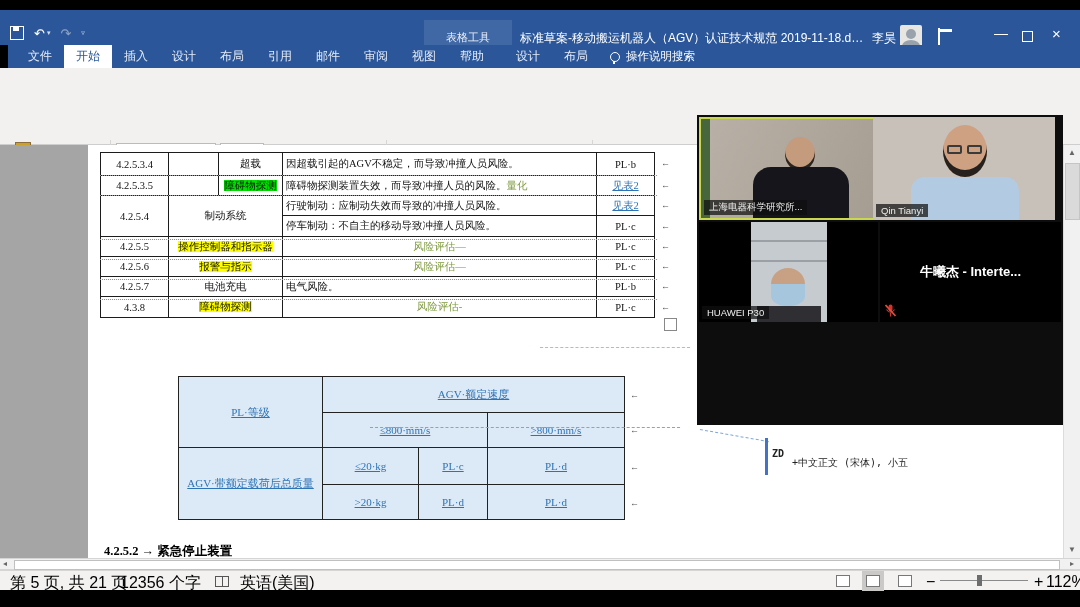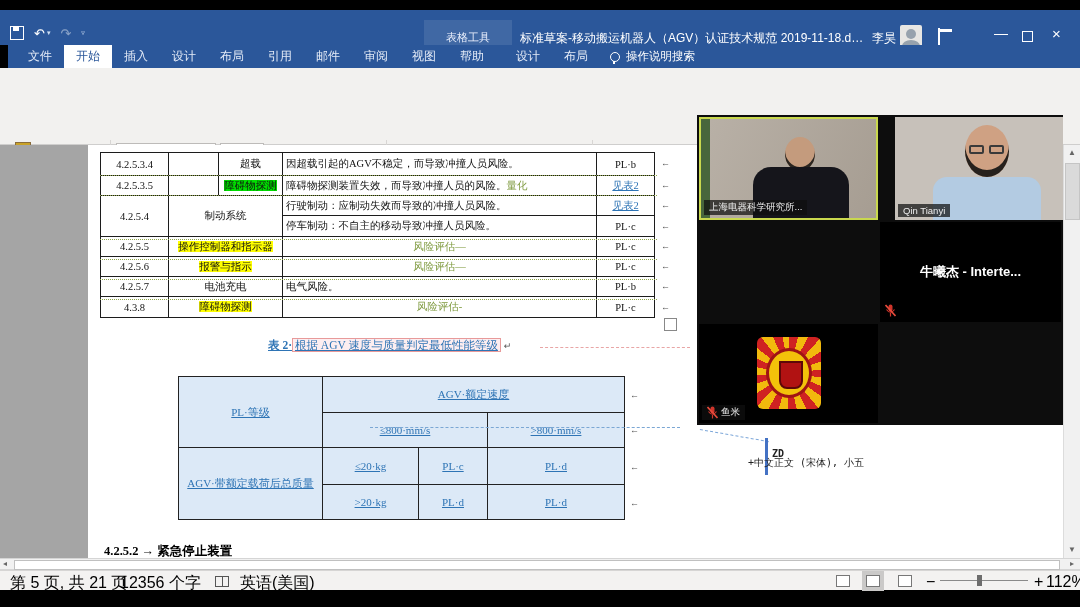--- a/index.html
+++ b/index.html
@@ -378,24 +378,20 @@
   <span class="mark" style="left:661px;top:158px">←</span>
   <span class="mark" style="left:661px;top:180px">←</span>
   <span class="mark" style="left:661px;top:200px">←</span>
   <span class="mark" style="left:661px;top:221px">←</span>
   <span class="mark" style="left:661px;top:241px">←</span>
   <span class="mark" style="left:661px;top:261px">←</span>
   <span class="mark" style="left:661px;top:281px">←</span>
   <span class="mark" style="left:661px;top:302px">←</span>
   <div class="ab resizebox"></div>
 
-  <div class="capline" style="left:268px;top:338px">
-    <span class="lnk" style="font-weight:bold">表 2·</span><span class="capbox lnk">根据 AGV 速度与质量判定最低性能等级</span>
-    <span class="mark" style="position:static">↵</span>
-  </div>
   <div class="dashP" style="left:540px;top:347px;width:150px"></div>
 
   <table class="ab t2" style="left:178px;top:376px">
     <colgroup>
         <col style="width:144px">
         <col style="width:96px">
         <col style="width:69px">
         <col style="width:137px">
       </colgroup>
     <tbody>
@@ -424,70 +420,64 @@
   <span class="mark" style="left:630px;top:390px">←</span>
   <span class="mark" style="left:630px;top:425px">←</span>
   <span class="mark" style="left:630px;top:462px">←</span>
   <span class="mark" style="left:630px;top:498px">←</span>
 
   <div class="headline" style="left:104px;top:543px">4.2.5.2 → 紧急停止装置</div>
 
   <div class="ab" style="left:700px;top:429px;width:70px;height:14px;border-top:1px dashed #7da7d9;transform:rotate(10deg);transform-origin:left top"></div>
   <div class="cmtbar" style="left:765px;top:438px;height:37px"></div>
   <div class="cmt" style="left:772px;top:448px;font-weight:bold">ZD</div>
-  <div class="cmt" style="left:748px;top:457px">+中文正文 (宋体), 小五</div>
+  <div class="cmt" style="left:792px;top:457px">+中文正文 (宋体), 小五</div>
 
   <div class="ab vscroll"></div>
   <div class="ab sarrow" style="left:1068px;top:149px">▲</div>
   <div class="ab vthumb"></div>
   <div class="ab sarrow" style="left:1068px;top:546px">▼</div>
 
   <div class="ab meet">
 
     <div class="vtile active" style="left:2px;top:2px;width:179px;height:103px;background:linear-gradient(115deg,#b9b1a7,#a69d92)">
       <div class="body" style="left:0;top:0;width:9px;height:103px;background:#47663c"></div>
       <div class="head" style="left:84px;top:18px;width:30px;height:34px;background:#c49b7d;box-shadow:0 -4px 0 0 #2a2520 inset"></div>
       <div class="body" style="left:52px;top:48px;width:96px;height:55px;background:#15151b;border-radius:18px 18px 0 0"></div>
       <div class="vlabel">上海电器科学研究所...</div>
     </div>
 
-    <div class="vtile" style="left:198px;top:2px;width:168px;height:103px;background:#c7c1ba">
+    <div class="vtile" style="left:176px;top:2px;width:182px;height:103px;background:#c7c1ba">
       <div class="head" style="left:70px;top:8px;width:44px;height:52px;background:#cfa183;box-shadow:0 -7px 0 0 #26211d inset"></div>
       <div class="body" style="left:74px;top:28px;width:15px;height:9px;border:2px solid #3a3a3a;border-radius:2px;box-sizing:border-box"></div>
       <div class="body" style="left:94px;top:28px;width:15px;height:9px;border:2px solid #3a3a3a;border-radius:2px;box-sizing:border-box"></div>
       <div class="body" style="left:38px;top:60px;width:108px;height:43px;background:#b3cbe2;border-radius:14px 14px 0 0"></div>
       <div class="vlabel">Qin Tianyi</div>
     </div>
 
+    <div class="vtile" style="left:2px;top:107px;width:179px;height:100px">
+      <div class="body" style="left:52px;top:0;width:76px;height:100px;background:#c6cbd0"></div>
+      <div class="body" style="left:52px;top:18px;width:76px;height:2px;background:#9aa0a6"></div>
+      <div class="body" style="left:52px;top:38px;width:76px;height:2px;background:#9aa0a6"></div>
+      <div class="head" style="left:72px;top:46px;width:34px;height:32px;background:#c8a184"></div>
+      <div class="body" style="left:72px;top:62px;width:34px;height:22px;background:#a6c6de;border-radius:0 0 45% 45%"></div>
+      <div class="body" style="left:58px;top:84px;width:64px;height:16px;background:#2e2e33"></div>
+      <div class="vlabel">HUAWEI P30</div>
+    </div>
 
     <div class="vtile" style="left:183px;top:107px;width:181px;height:100px">
       <div class="vcenter">牛曦杰 - Interte...</div>
       <svg class="micabs" width="11" height="13" viewBox="0 0 11 13">
         <rect x="3.5" y="0.5" width="4" height="7" rx="2" fill="#d0352b"></rect>
         <path d="M1.5 5.5 q4 5.5 8 0" stroke="#d0352b" fill="none" stroke-width="1.2"></path>
         <line x1="5.5" y1="9" x2="5.5" y2="12.5" stroke="#d0352b" stroke-width="1.2"></line>
         <line x1="0.5" y1="1" x2="10.5" y2="12" stroke="#e84b3c" stroke-width="1.6"></line>
       </svg>
     </div>
 
-    <div class="vtile" style="left:2px;top:209px;width:179px;height:99px">
-      <div class="mu">
-        <div class="mu-ring"></div>
-        <div class="mu-shield"></div>
-      </div>
-      <div class="vlabel">
-        <svg width="11" height="13" viewBox="0 0 11 13">
-          <rect x="3.5" y="0.5" width="4" height="7" rx="2" fill="#d0352b"></rect>
-          <path d="M1.5 5.5 q4 5.5 8 0" stroke="#d0352b" fill="none" stroke-width="1.2"></path>
-          <line x1="5.5" y1="9" x2="5.5" y2="12.5" stroke="#d0352b" stroke-width="1.2"></line>
-          <line x1="0.5" y1="1" x2="10.5" y2="12" stroke="#e84b3c" stroke-width="1.6"></line>
-        </svg>
-        <span>鱼米</span>
-      </div>
-    </div>
 
   </div>
 
   <div class="ab hscroll"></div>
   <span class="ab sarrow" style="left:3px;top:560px">◂</span>
   <div class="ab hthumb"></div>
   <span class="ab sarrow" style="left:1070px;top:560px">▸</span>
 
   <div class="ab statusbar"></div>
   <span class="sb" style="left:10px">第 5 页, 共 21 页</span>

